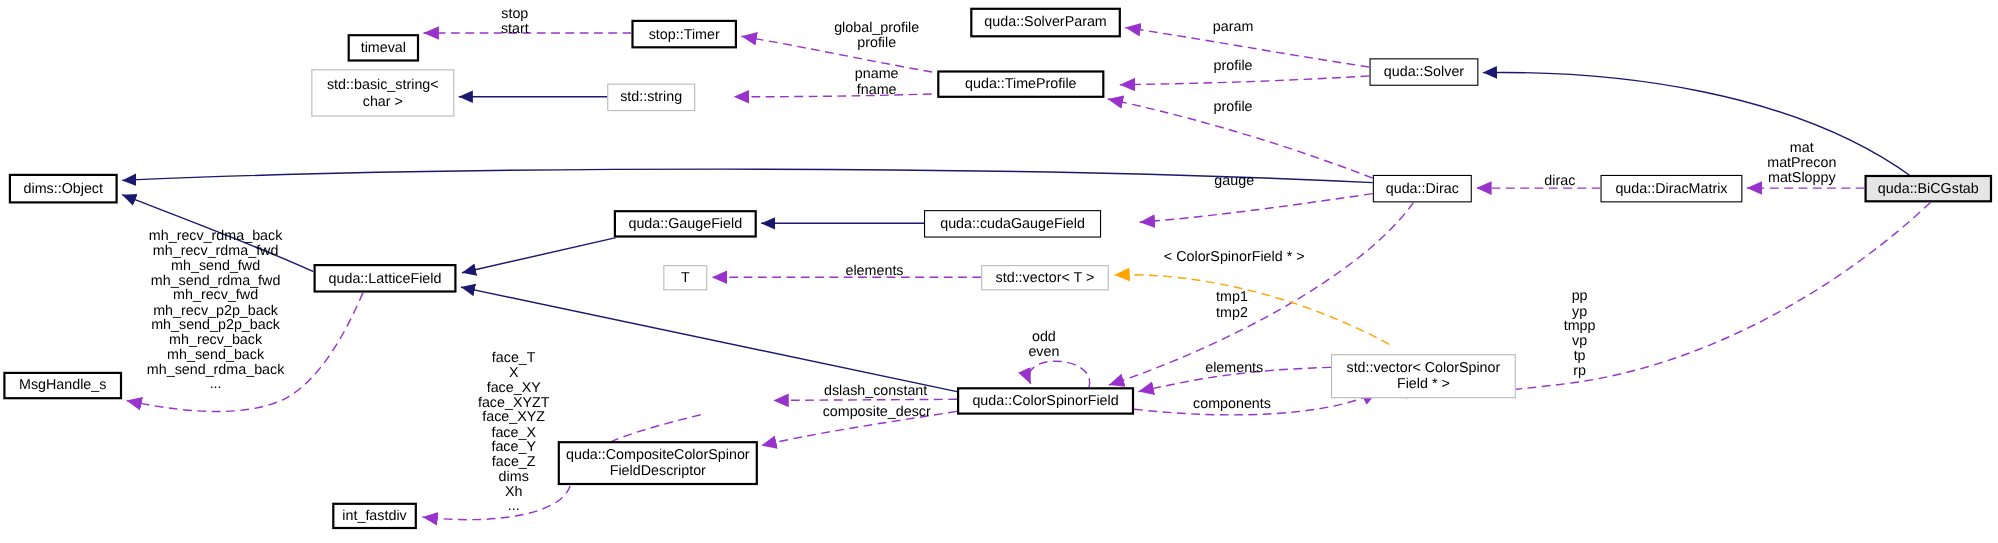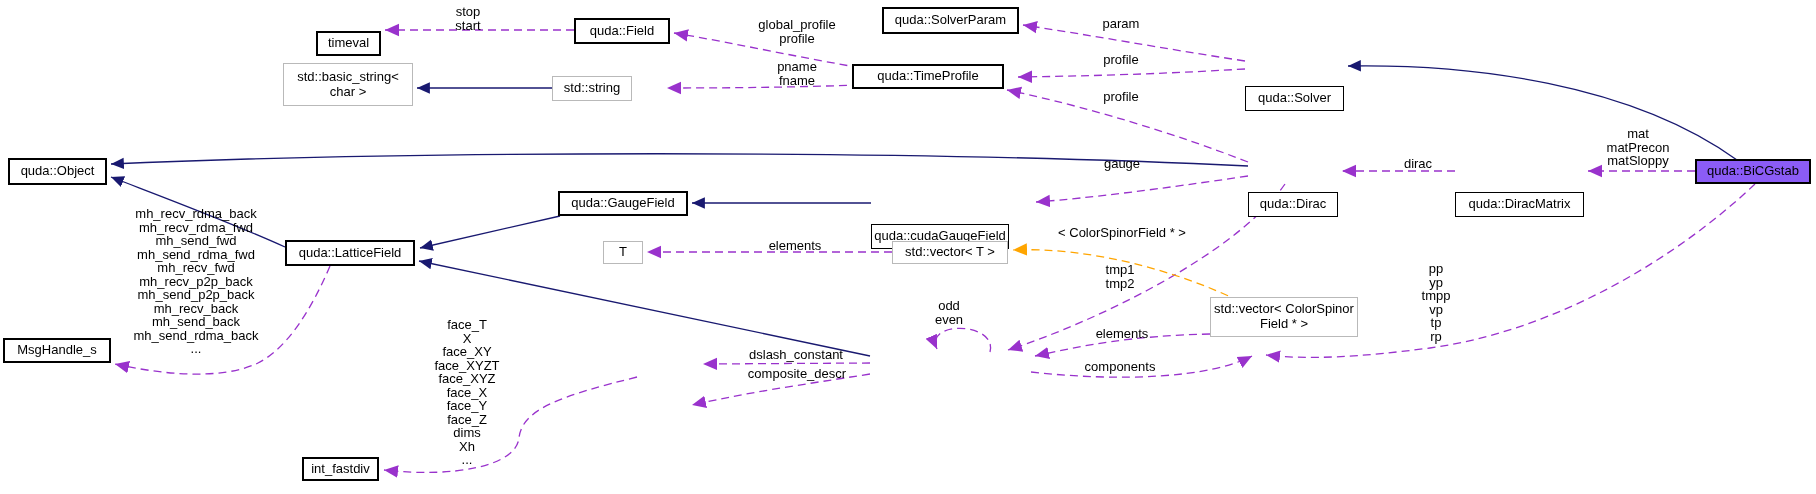--- a/index.html
+++ b/index.html
@@ -6,23 +6,23 @@
   .diagram{
     position:relative;width:1816px;height:494px;background:#fff;overflow:hidden;
     font-family:"Liberation Sans","DejaVu Sans",sans-serif;color:#000;
   }
   .edges{position:absolute;left:0;top:0;width:1816px;height:494px;}
   .node{
     position:absolute;box-sizing:border-box;display:flex;align-items:center;justify-content:center;
     text-align:center;white-space:pre-line;background:#fff;border:2px solid #000;
     font-size:13px;line-height:1.15;padding:0 2px;cursor:pointer;
   }
-  .node.thin{border-width:1px;margin-top:33px;}
+  .node.thin{border-width:1px;}
   .node.ext{border:1px solid #b9b9b9;}
-  .node.focus{background:#8b5cf6;text-align:center;}
+  .node.focus{background:#e5e5e5;text-align:center;}
   .elabel{
     position:absolute;transform:translateX(-50%);text-align:center;
     white-space:pre;font-size:13px;line-height:13.5px;
   }
 </style>
 </head>
 <body>
 
 <div class="diagram">
 
@@ -68,39 +68,42 @@
       <path d="M 870,363 L 703,364" marker-end="url(#ah-purple)"></path>
       <path d="M 870,374 C 800,385 750,392 692,405" marker-end="url(#ah-purple)"></path>
       <path d="M 637,377 C 565,395 522,408 519,438 C 516,466 455,478 384,470" marker-end="url(#ah-purple)"></path>
       <path d="M 330,266 C 312,308 288,348 258,363 C 220,381 160,374 115,364" marker-end="url(#ah-purple)"></path>
     </g>
 
     <path d="M 1263,313 C 1180,268 1085,247 1013,250" fill="none" stroke-width="1.3" stroke-dasharray="8,5" marker-end="url(#ah-orange)" stroke="#ffa500"></path>
   </svg>
 
   <div class="node" style="left:316px;top:31px;width:65px;height:25px">timeval</div>
-  <div class="node" style="left:574px;top:18px;width:96px;height:26px">quda::Field</div>
+  <div class="node" style="left:574px;top:18px;width:96px;height:26px">stop::Timer</div>
   <div class="node ext" style="left:283px;top:63px;width:130px;height:43px">std::basic_string&lt;
 char &gt;</div>
   <div class="node ext" style="left:552px;top:76px;width:80px;height:25px">std::string</div>
   <div class="node" style="left:882px;top:7px;width:137px;height:27px">quda::SolverParam</div>
   <div class="node" style="left:852px;top:64px;width:152px;height:25px">quda::TimeProfile</div>
   <div class="node thin" style="left:1245px;top:53px;width:99px;height:25px">quda::Solver</div>
-  <div class="node" style="left:8px;top:158px;width:99px;height:27px">quda::Object</div>
+  <div class="node" style="left:8px;top:158px;width:99px;height:27px">dims::Object</div>
   <div class="node thin" style="left:1248px;top:159px;width:90px;height:25px">quda::Dirac</div>
   <div class="node thin" style="left:1455px;top:159px;width:129px;height:25px">quda::DiracMatrix</div>
   <div class="node focus" style="left:1695px;top:159px;width:116px;height:25px">quda::BiCGstab</div>
   <div class="node" style="left:558px;top:191px;width:130px;height:25px">quda::GaugeField</div>
-  <div class="node thin" style="left:871px;top:191px;width:138px;height:25px">quda::cudaGaugeField</div>
+  <div class="node thin" style="left:840px;top:191px;width:161px;height:25px">quda::cudaGaugeField</div>
   <div class="node" style="left:285px;top:240px;width:130px;height:26px">quda::LatticeField</div>
   <div class="node ext" style="left:603px;top:241px;width:40px;height:23px">T</div>
   <div class="node ext" style="left:892px;top:241px;width:116px;height:23px">std::vector&lt; T &gt;</div>
   <div class="node" style="left:3px;top:338px;width:108px;height:25px">MsgHandle_s</div>
-  <div class="node ext" style="left:1210px;top:297px;width:148px;height:40px">std::vector&lt; ColorSpinor
+  <div class="node ext" style="left:1210px;top:322px;width:168px;height:40px">std::vector&lt; ColorSpinor
 Field * &gt;</div>
+  <div class="node" style="left:870px;top:352px;width:161px;height:25px">quda::ColorSpinorField</div>
+  <div class="node" style="left:507px;top:401px;width:182px;height:40px">quda::CompositeColorSpinor
+FieldDescriptor</div>
   <div class="node" style="left:302px;top:457px;width:77px;height:24px">int_fastdiv</div>
 
   <div class="elabel" style="left:468px;top:5px">stop
 start</div>
   <div class="elabel" style="left:797px;top:18px">global_profile
 profile</div>
   <div class="elabel" style="left:797px;top:60px">pname
 fname</div>
   <div class="elabel" style="left:1121px;top:17px">param</div>
   <div class="elabel" style="left:1121px;top:53px">profile</div>

